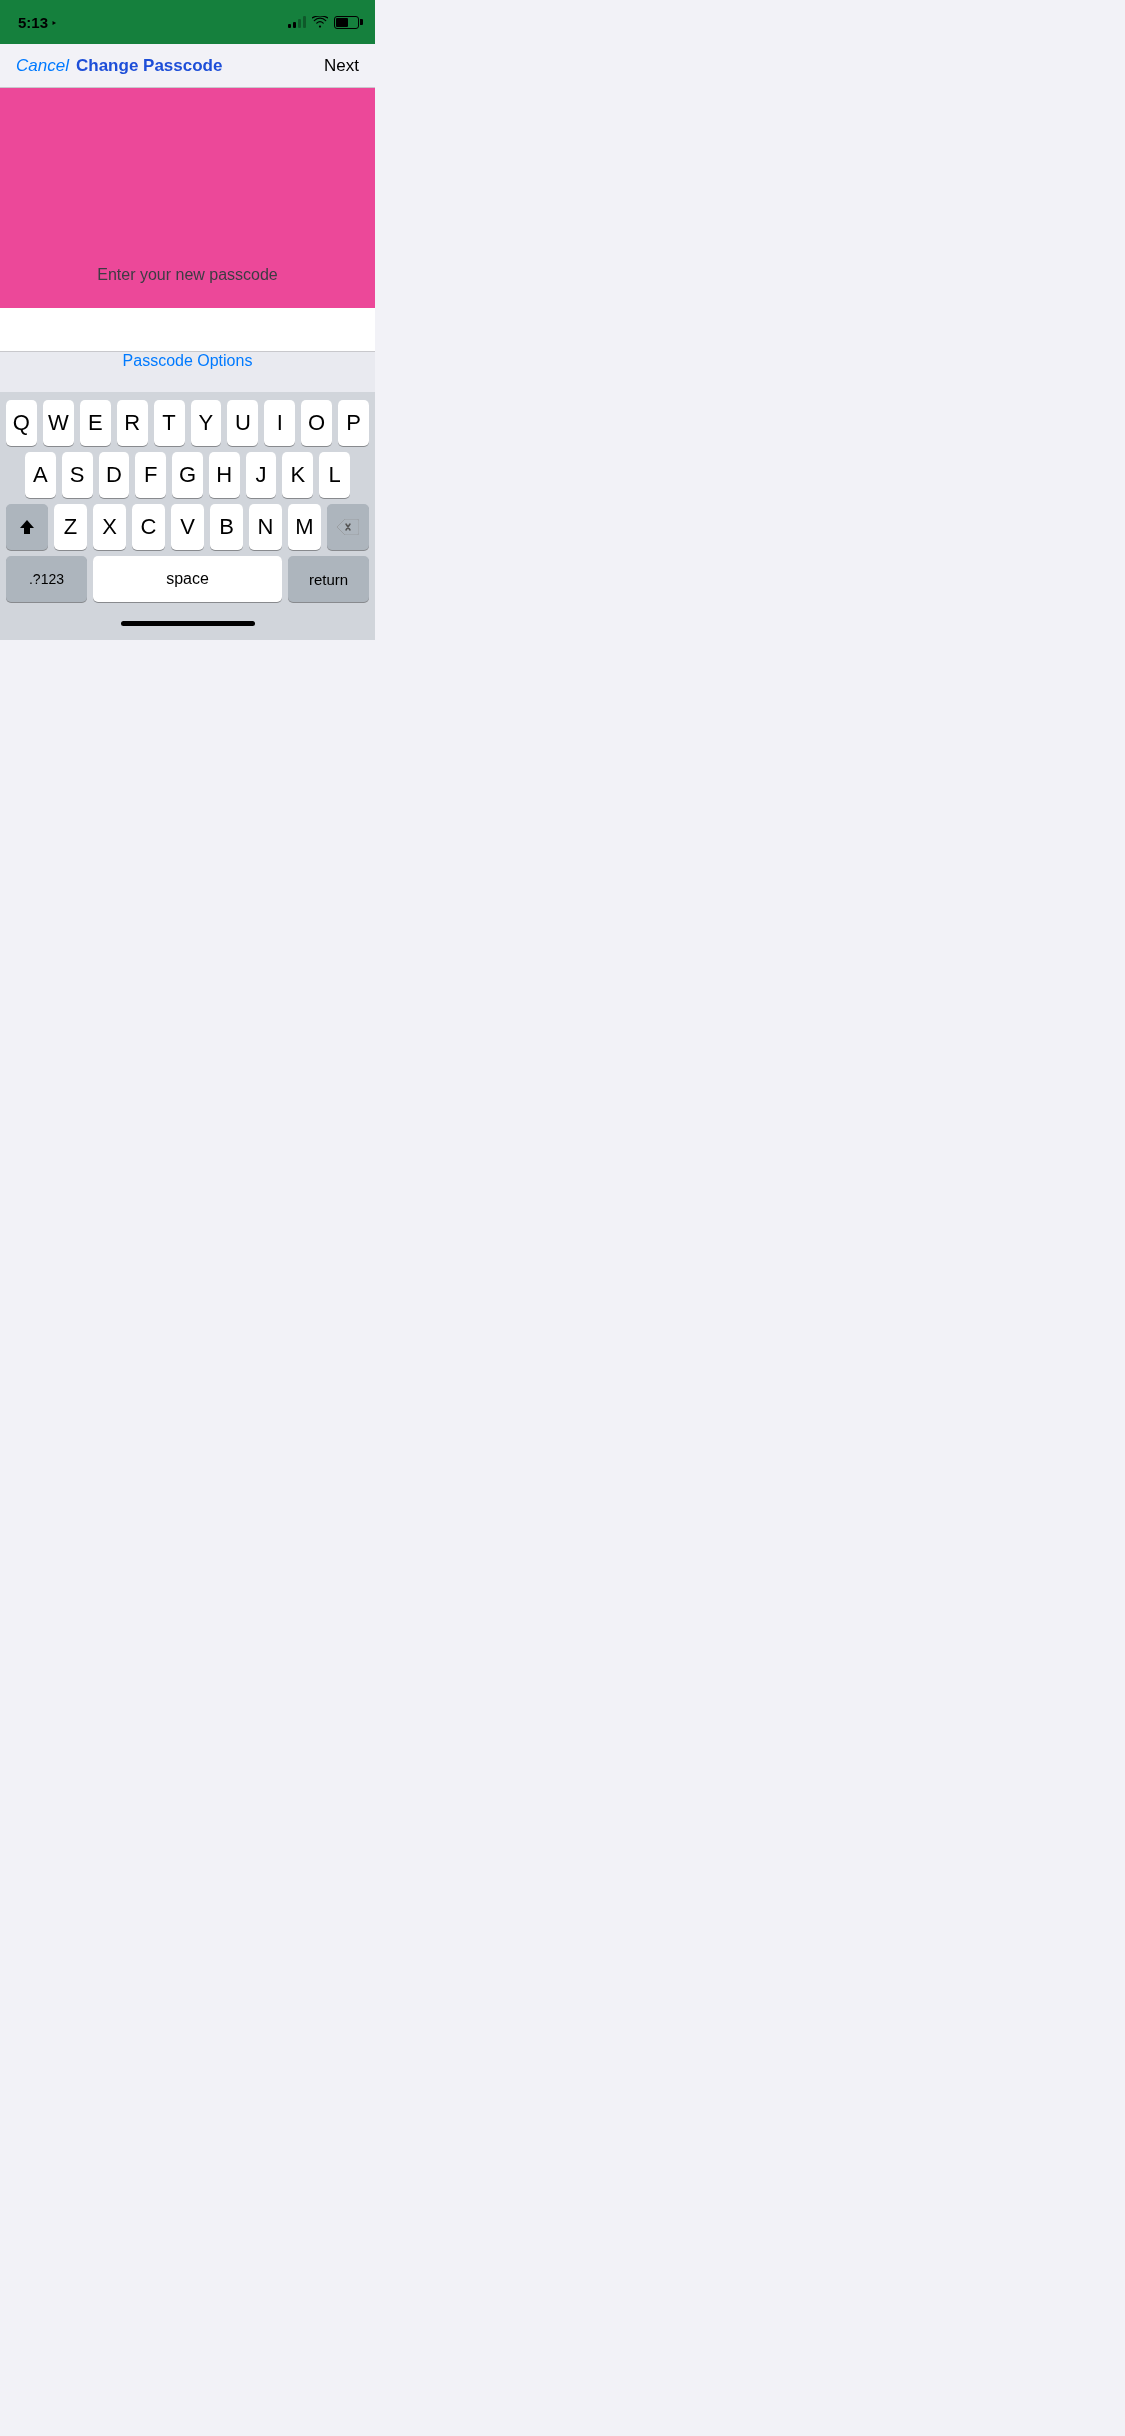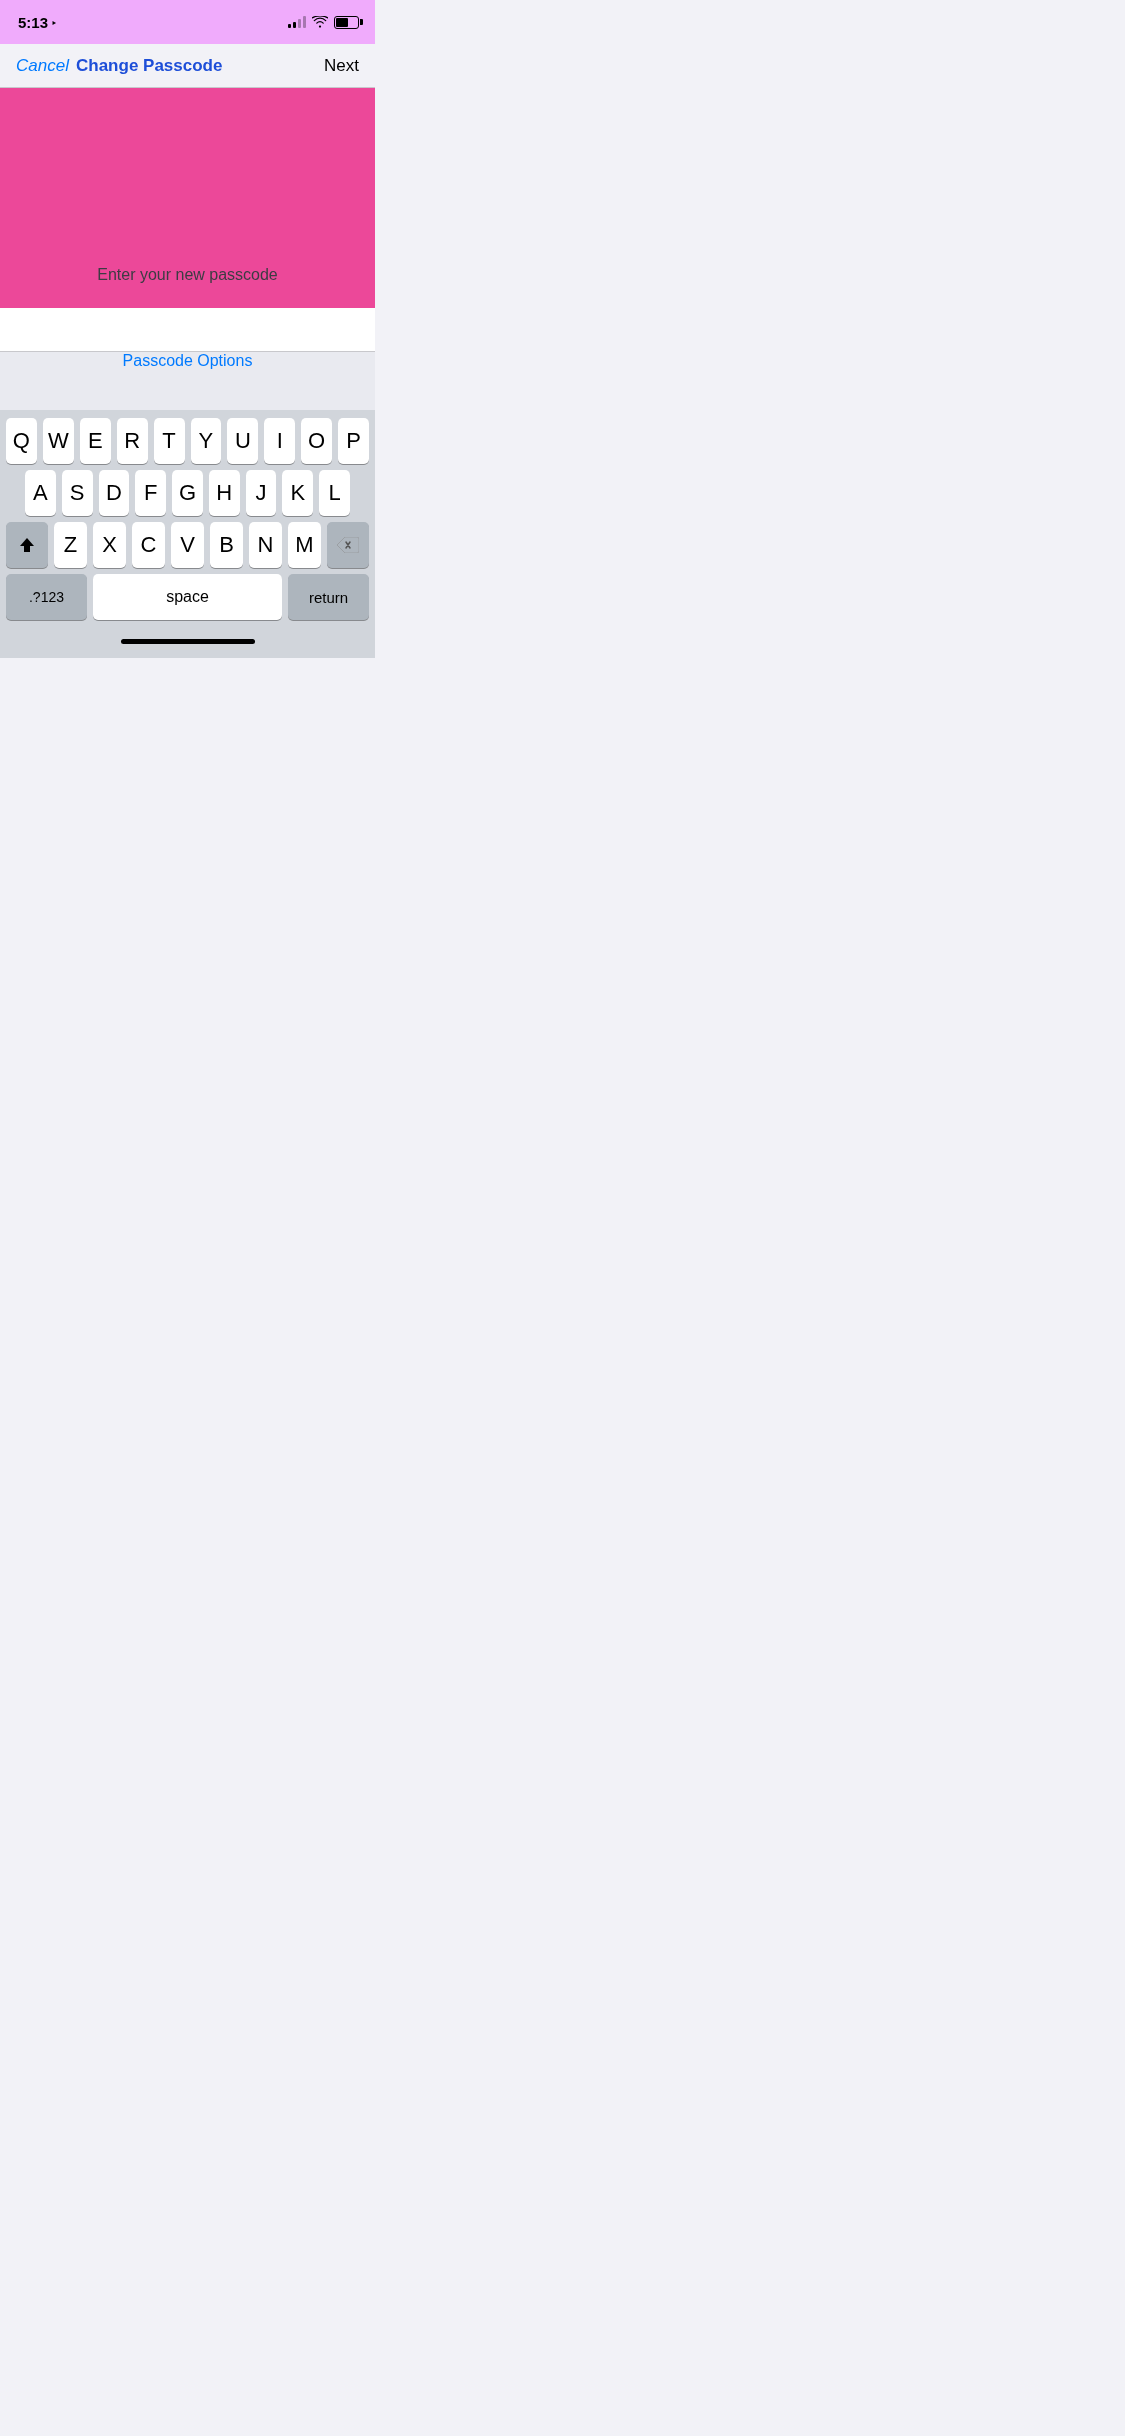--- a/index.html
+++ b/index.html
@@ -10,21 +10,21 @@
       height: 812px;
       background: #f2f2f7;
       font-family: -apple-system, 'SF Pro Text', 'Helvetica Neue', sans-serif;
       overflow: hidden;
       position: relative;
     }
 
     
     .status-bar {
       height: 44px;
-      background: #f0abfc;
+      background: #15803d;
       display: flex;
       align-items: center;
       justify-content: space-between;
       padding: 0 16px 0 18px;
     }
 
     .status-time {
       font-size: 15px;
       font-weight: 600;
       color: #000;
@@ -164,21 +164,21 @@
       caret-color: #007aff;
     }
 
     
     .options-area {
       background: #e9eaf0;
       display: flex;
       flex-direction: column;
       align-items: center;
       justify-content: flex-end;
-      padding-bottom: 40px;
+      padding-bottom: 22px;
       flex: 1;
     }
 
     .passcode-options {
       font-size: 16px;
       color: #007aff;
       cursor: pointer;
     }
 
     

